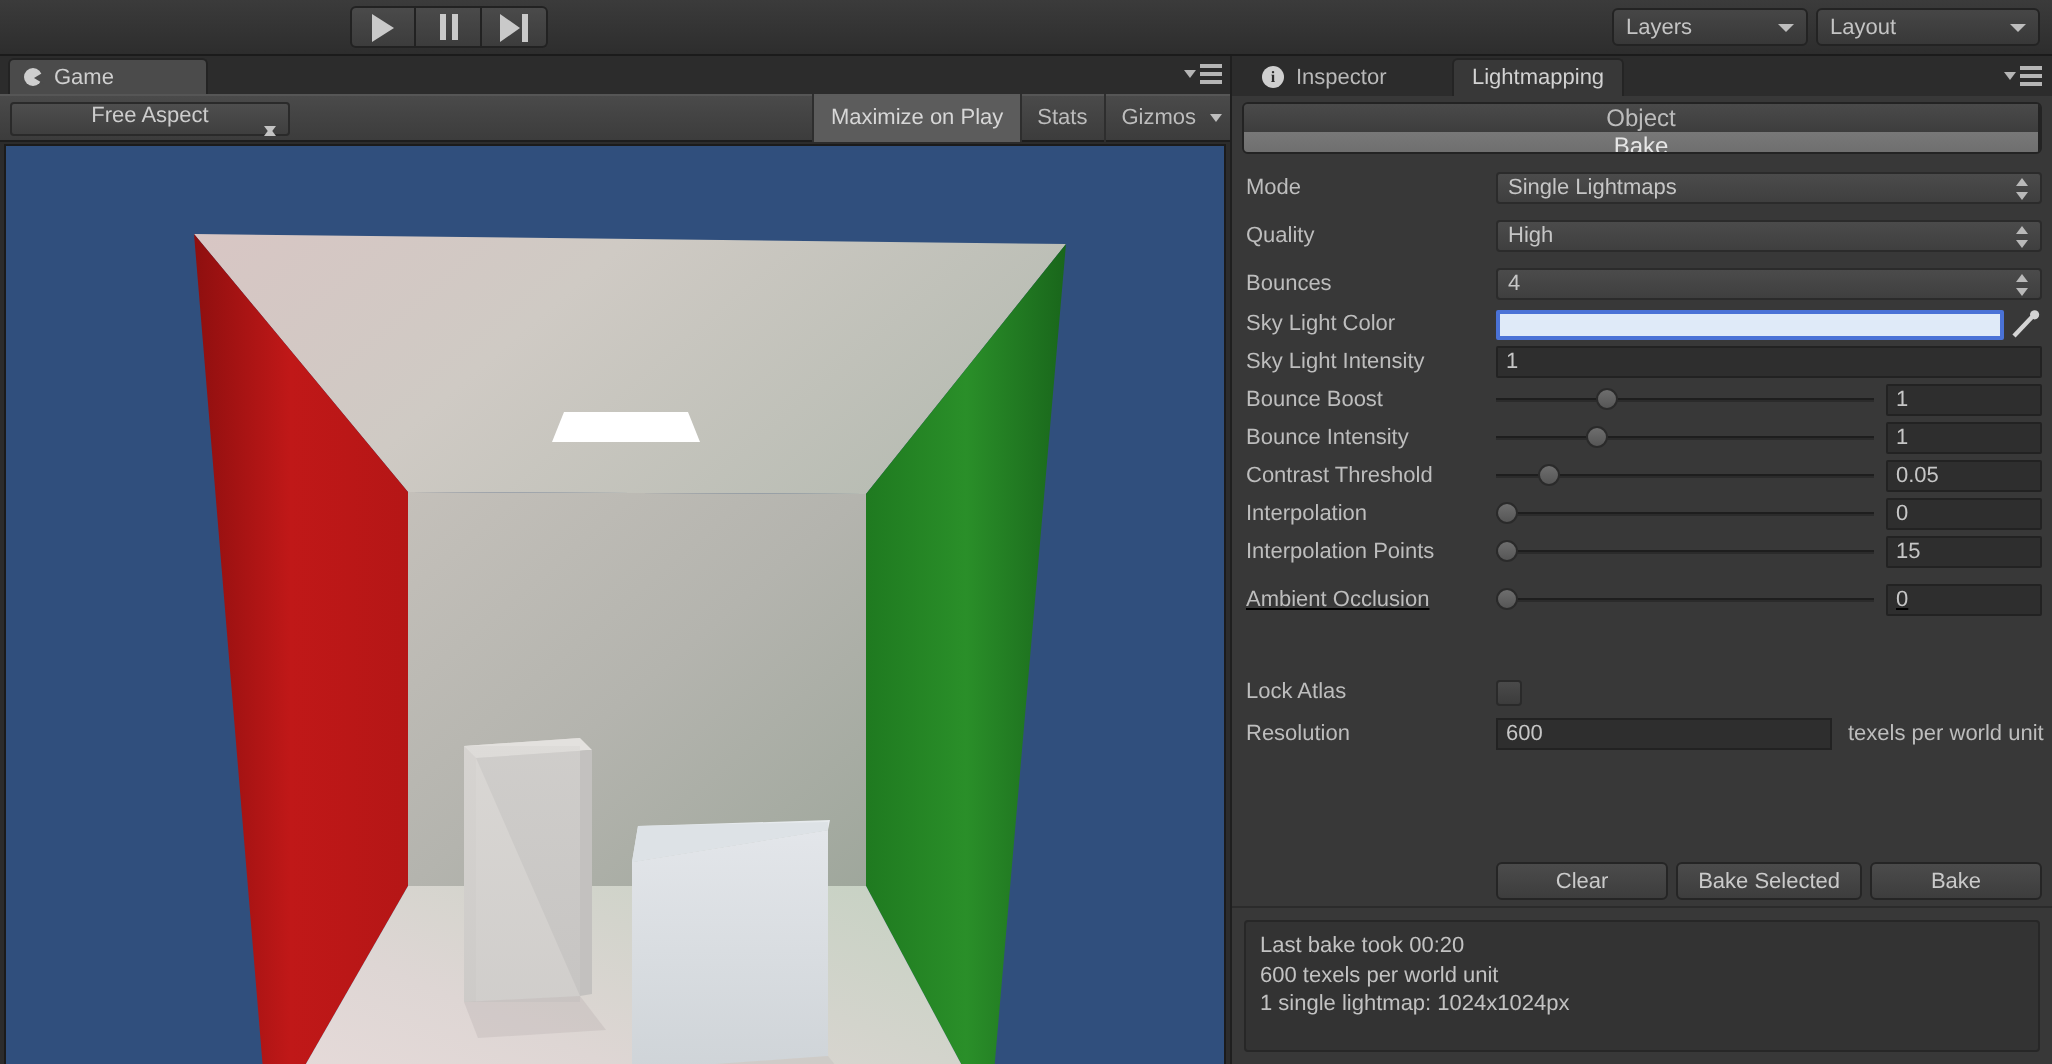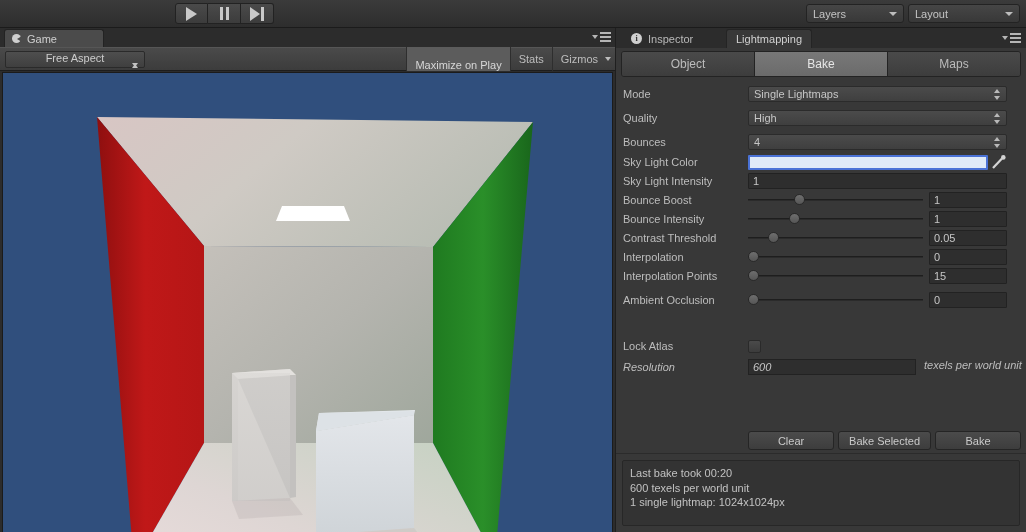--- a/index.html
+++ b/index.html
@@ -117,21 +117,21 @@
   }
   .stepper:before{ top:0; border-bottom:4px solid #c3c3c3; }
   .stepper:after{ bottom:0; border-top:4px solid #c3c3c3; }
 
   .gt-right{ margin-left:auto; display:flex; align-items:center; height:24px; }
   .gt-btn{
     height:24px; color:#bdbdbd; font-size:11px;
     display:flex; align-items:center; padding:0 8px;
     border-left:1px solid #2e2e2e;
   }
-  .gt-btn.on{ background:#5c5c5c; color:#d7d7d7;align-items:flex-end; }
+  .gt-btn.on{ background:#5c5c5c; color:#d7d7d7; }
   .gt-btn.arrowed{ padding-right:4px; }
   .gt-arw{
     width:0;height:0;border-left:3.5px solid transparent;border-right:3.5px solid transparent;
     border-top:4px solid #bdbdbd; margin-left:7px;
   }
 
   
   .gameview{
     position:absolute; left:2px; top:44px; width:611px; height:486px;
     overflow:hidden; background:#304f7d;
@@ -163,42 +163,42 @@
   .icon-info{
     width:11px;height:11px;border-radius:50%;
     background:#cfcfcf; color:#2c2c2c; font-size:8px; font-weight:bold;
     display:flex;align-items:center;justify-content:center;
     font-family:"Liberation Serif", serif;
   }
 
   .modebar{
     position:absolute; left:5px; top:23px; width:400px; height:26px;
     display:flex;
-    border:1px solid #232323; border-radius:3px; overflow:hidden;
+    border:1px solid #232323; border-radius:3px; overflow:hidden;flex-direction:column;
   }
   .mbtn{
     flex:1; display:flex; align-items:center; justify-content:center;
     font-size:12px; color:#bcbcbc;
     background:linear-gradient(#4a4a4a,#3d3d3d);
     border-right:1px solid #232323;
   }
   .mbtn:last-child{ border-right:none; }
   .mbtn.active{
     background:linear-gradient(#787878,#6b6b6b); color:#e6e6e6;
   }
 
   .fields{ position:absolute; left:0; top:57px; width:410px; }
   .row{
     display:flex; align-items:center; height:18px;
     margin-bottom:1px; padding-left:7px;
   }
   .rlabel{
     width:125px; font-size:11px; color:#bdbdbd; flex:none;
   }
-  .ctl{ flex:1; margin-right:19px; display:flex; align-items:flex-start; }
+  .ctl{ flex:1; margin-right:5px; display:flex; align-items:center; }
 
   .popup{
     width:100%; height:16px;
     background:linear-gradient(#4b4b4b,#3f3f3f);
     border:1px solid #2b2b2b; border-radius:2px;
     color:#c6c6c6; font-size:11px;
     display:flex; align-items:center; padding:0 5px;
   }
   .popup .v{ flex:1; }
   .stepper2{
@@ -570,41 +570,41 @@
         <div class="sliderwrap">
           <span class="track"></span>
           <span class="knob" id="knob-interp-pts" style="left: calc(0% + 0px);"></span>
         </div>
         <div class="numbox">
           <span>15</span>
         </div>
       </div>
     </div>
 
-    <div class="row" style="margin-top:6px;">
+    <div class="row" style="margin-top:6px;text-decoration:underline;">
       <div class="rlabel">Ambient Occlusion</div>
       <div class="ctl">
         <div class="sliderwrap">
           <span class="track"></span>
           <span class="knob" id="knob-ao" style="left: calc(0% + 0px);"></span>
         </div>
         <div class="numbox">
           <span>0</span>
         </div>
       </div>
     </div>
 
     <div class="row" style="margin-top:28px;">
       <div class="rlabel">Lock Atlas</div>
       <div class="ctl">
         <span class="checkbox"></span>
       </div>
     </div>
 
-    <div class="row" style="margin-top:3px;font-style:italic;">
+    <div class="row" style="margin-top:3px;">
       <div class="rlabel">Resolution</div>
       <div class="ctl">
         <div class="resfield">
           <span>600</span>
         </div>
         <span class="resunit">texels per world unit</span>
       </div>
     </div>
 
   </div>

